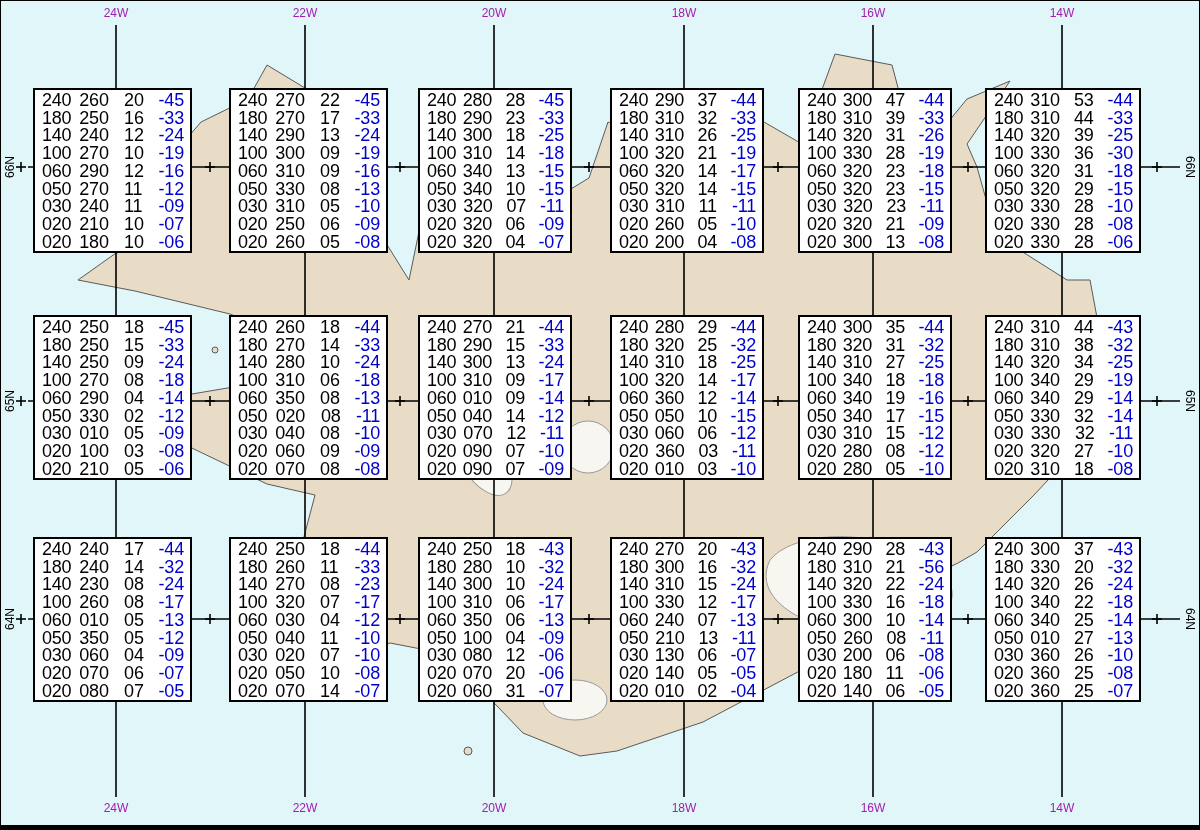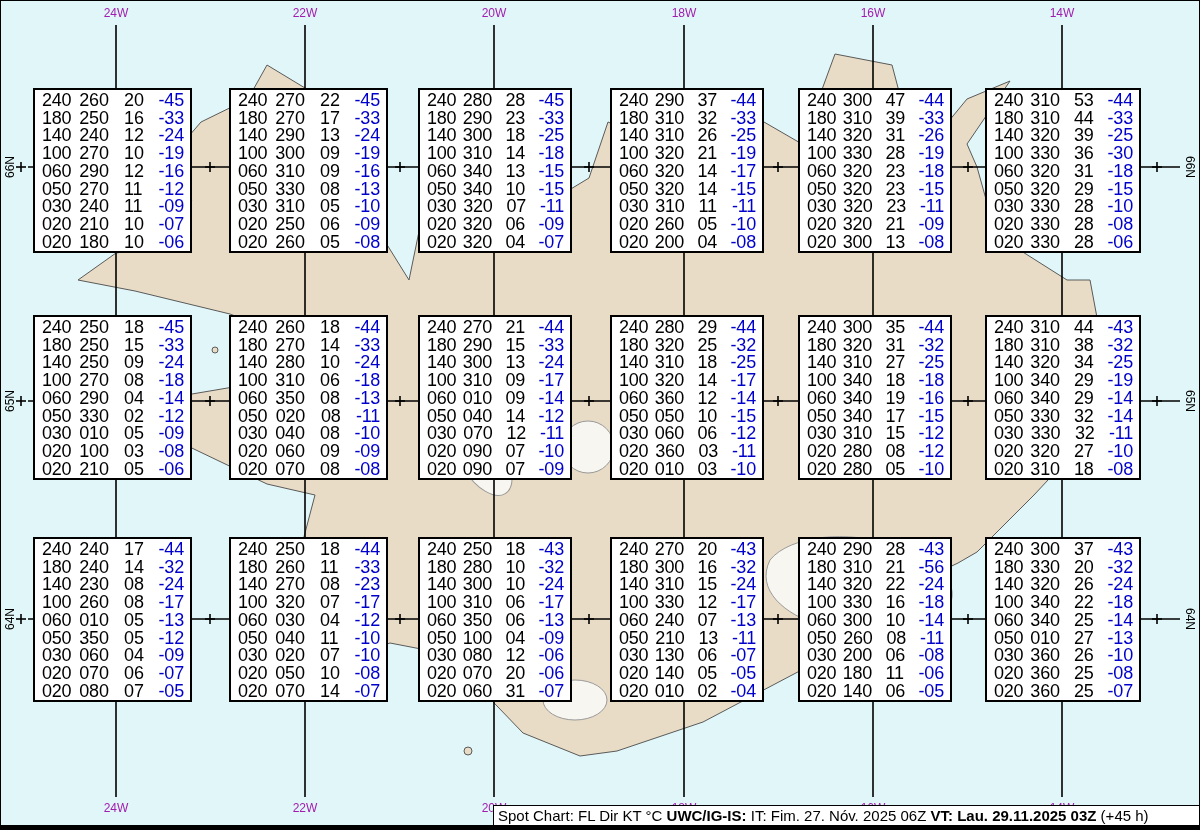--- a/index.html
+++ b/index.html
@@ -1138,16 +1138,15 @@
         </div>
         <div class="r">
           <span class="fl">020</span>
           <span class="dir">360</span>
           <span class="kt">25</span>
           <span class="tp" style="color: rgb(0, 0, 204);">-07</span>
         </div>
       </div>
     </div>
 
-  <div class="footer-bar"><span>Spot Chart: FL Dir KT °C </span><b>UWC/IG-IS:</b><span> IT: Fim. 27. Nóv. 2025 06Z </span><b>VT: Lau. 29.11.2025 03Z</b><span> (+45 h)</span></div>
   <div class="bottom-strip"></div>
   <div class="frame"></div>
 </div>
 
 </body></html>

